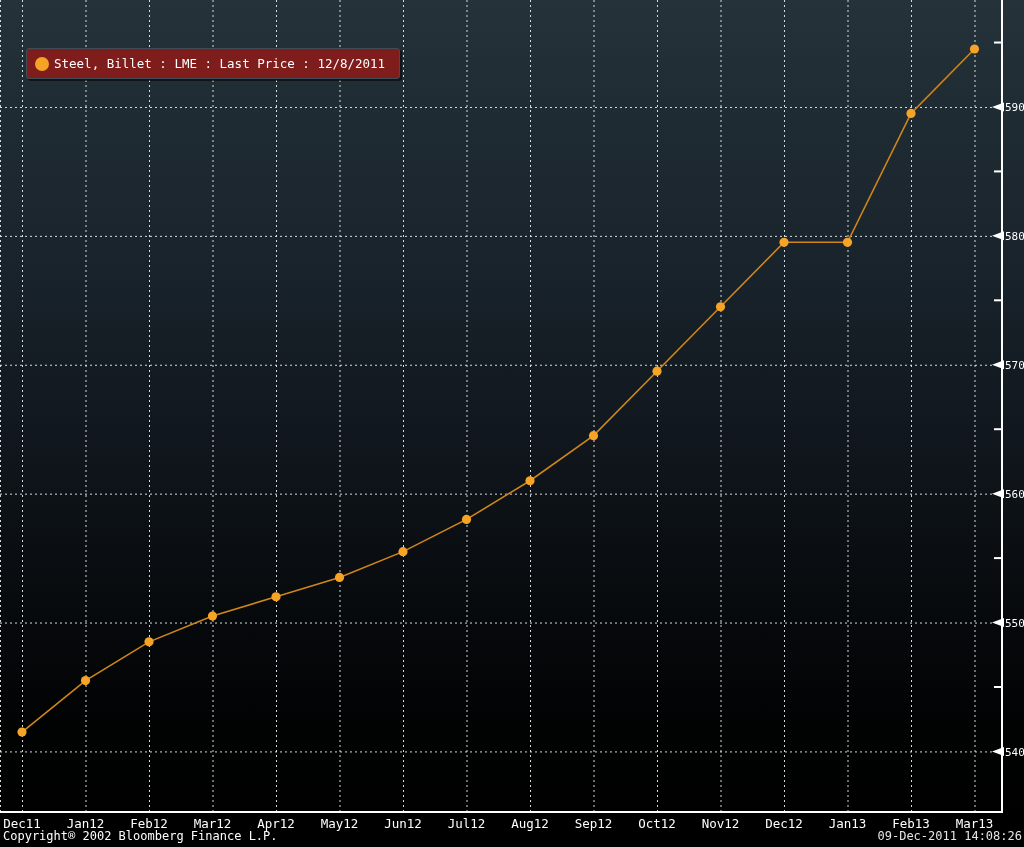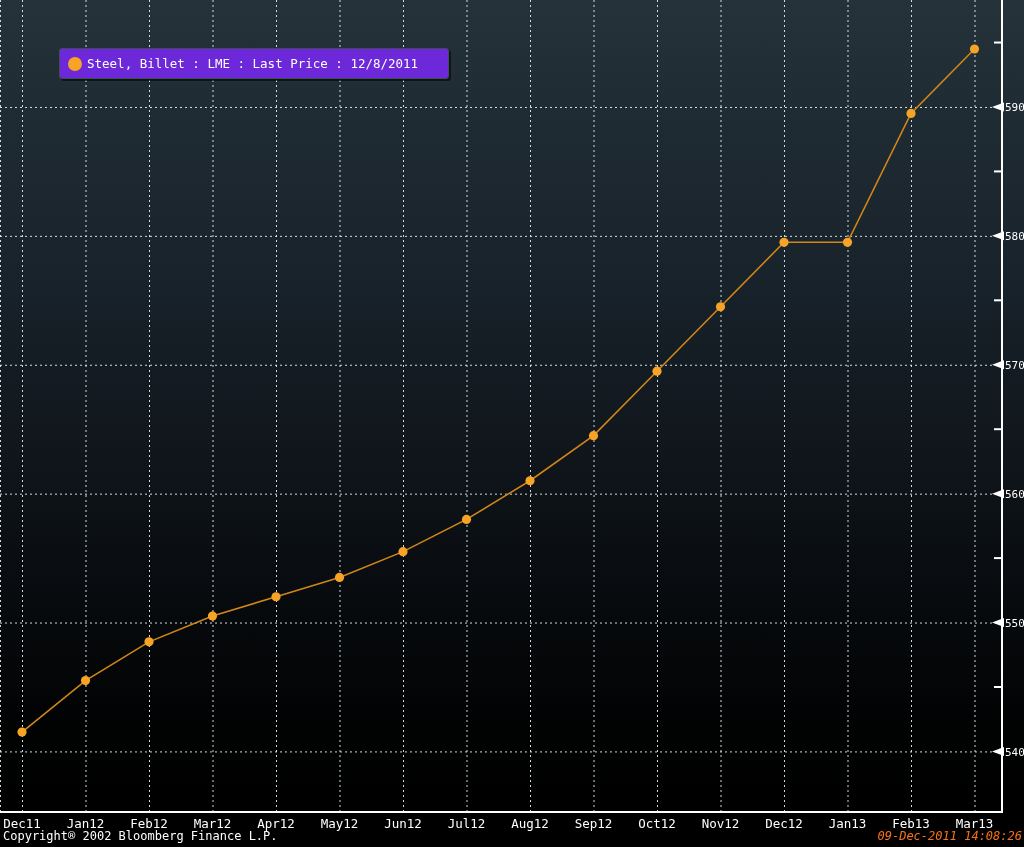--- a/index.html
+++ b/index.html
@@ -5,26 +5,26 @@
   html,body{margin:0;padding:0;background:#000;}
   body{width:1024px;height:847px;position:relative;overflow:hidden;
        font-family:"DejaVu Sans Mono","Liberation Mono",monospace;}
   .bg-gradient{position:absolute;left:0;top:0;width:1024px;height:813px;z-index:0;
        background:linear-gradient(180deg,#253239 0%,#1f2b33 15%,#18222a 35%,#10161c 55%,#070a0d 75%,#010202 90%,#000 100%);}
   svg.chart{position:absolute;left:0;top:0;z-index:2;}
   .tick-label{font-family:"DejaVu Sans Mono","Liberation Mono",monospace;fill:#ffffff;}
   .ylab{font-size:11px;}
   .xlab{font-size:12.5px;}
   .legend{position:absolute;left:26px;top:48px;z-index:4;display:flex;align-items:center;gap:5px;
-       background:#6d28d9;border:1px solid #414d56;border-radius:3px;
-       padding:7px 30px 7px 8px;box-shadow:2px 2px 0 rgba(0,0,0,.55);margin-left:33px;}
+       background:#7f1d1d;border:1px solid #414d56;border-radius:3px;
+       padding:7px 14px 7px 8px;box-shadow:2px 2px 0 rgba(0,0,0,.55);}
   .legend .dot{width:14px;height:14px;border-radius:50%;flex:0 0 auto;}
   .legend .legend-text{color:#fff;font-size:12.5px;white-space:nowrap;}
   .footer-copyright{position:absolute;left:3px;top:829px;color:#fff;font-size:12px;z-index:3;white-space:nowrap;}
-  .footer-timestamp{position:absolute;right:2px;top:829px;color:#f97316;font-size:12px;z-index:3;white-space:nowrap;font-style:italic;}
+  .footer-timestamp{position:absolute;right:2px;top:829px;color:#e5e5e5;font-size:12px;z-index:3;white-space:nowrap;}
 </style>
 </head>
 <body>
 
 <div class="bg-gradient"></div>
 
 <svg class="chart" id="chart-svg" width="1024" height="847" viewBox="0 0 1024 847">
     <line x1="0.5" y1="0" x2="0.5" y2="812" stroke="#e9eff3" stroke-width="1" stroke-dasharray="2 3" opacity="0.9"></line>
     <line x1="22.5" y1="0" x2="22.5" y2="812" stroke="#e9eff3" stroke-width="1" stroke-dasharray="2 3" opacity="0.9"></line>
     <line x1="86" y1="0" x2="86" y2="812" stroke="#e9eff3" stroke-width="1" stroke-dasharray="2 3" opacity="0.9"></line>

